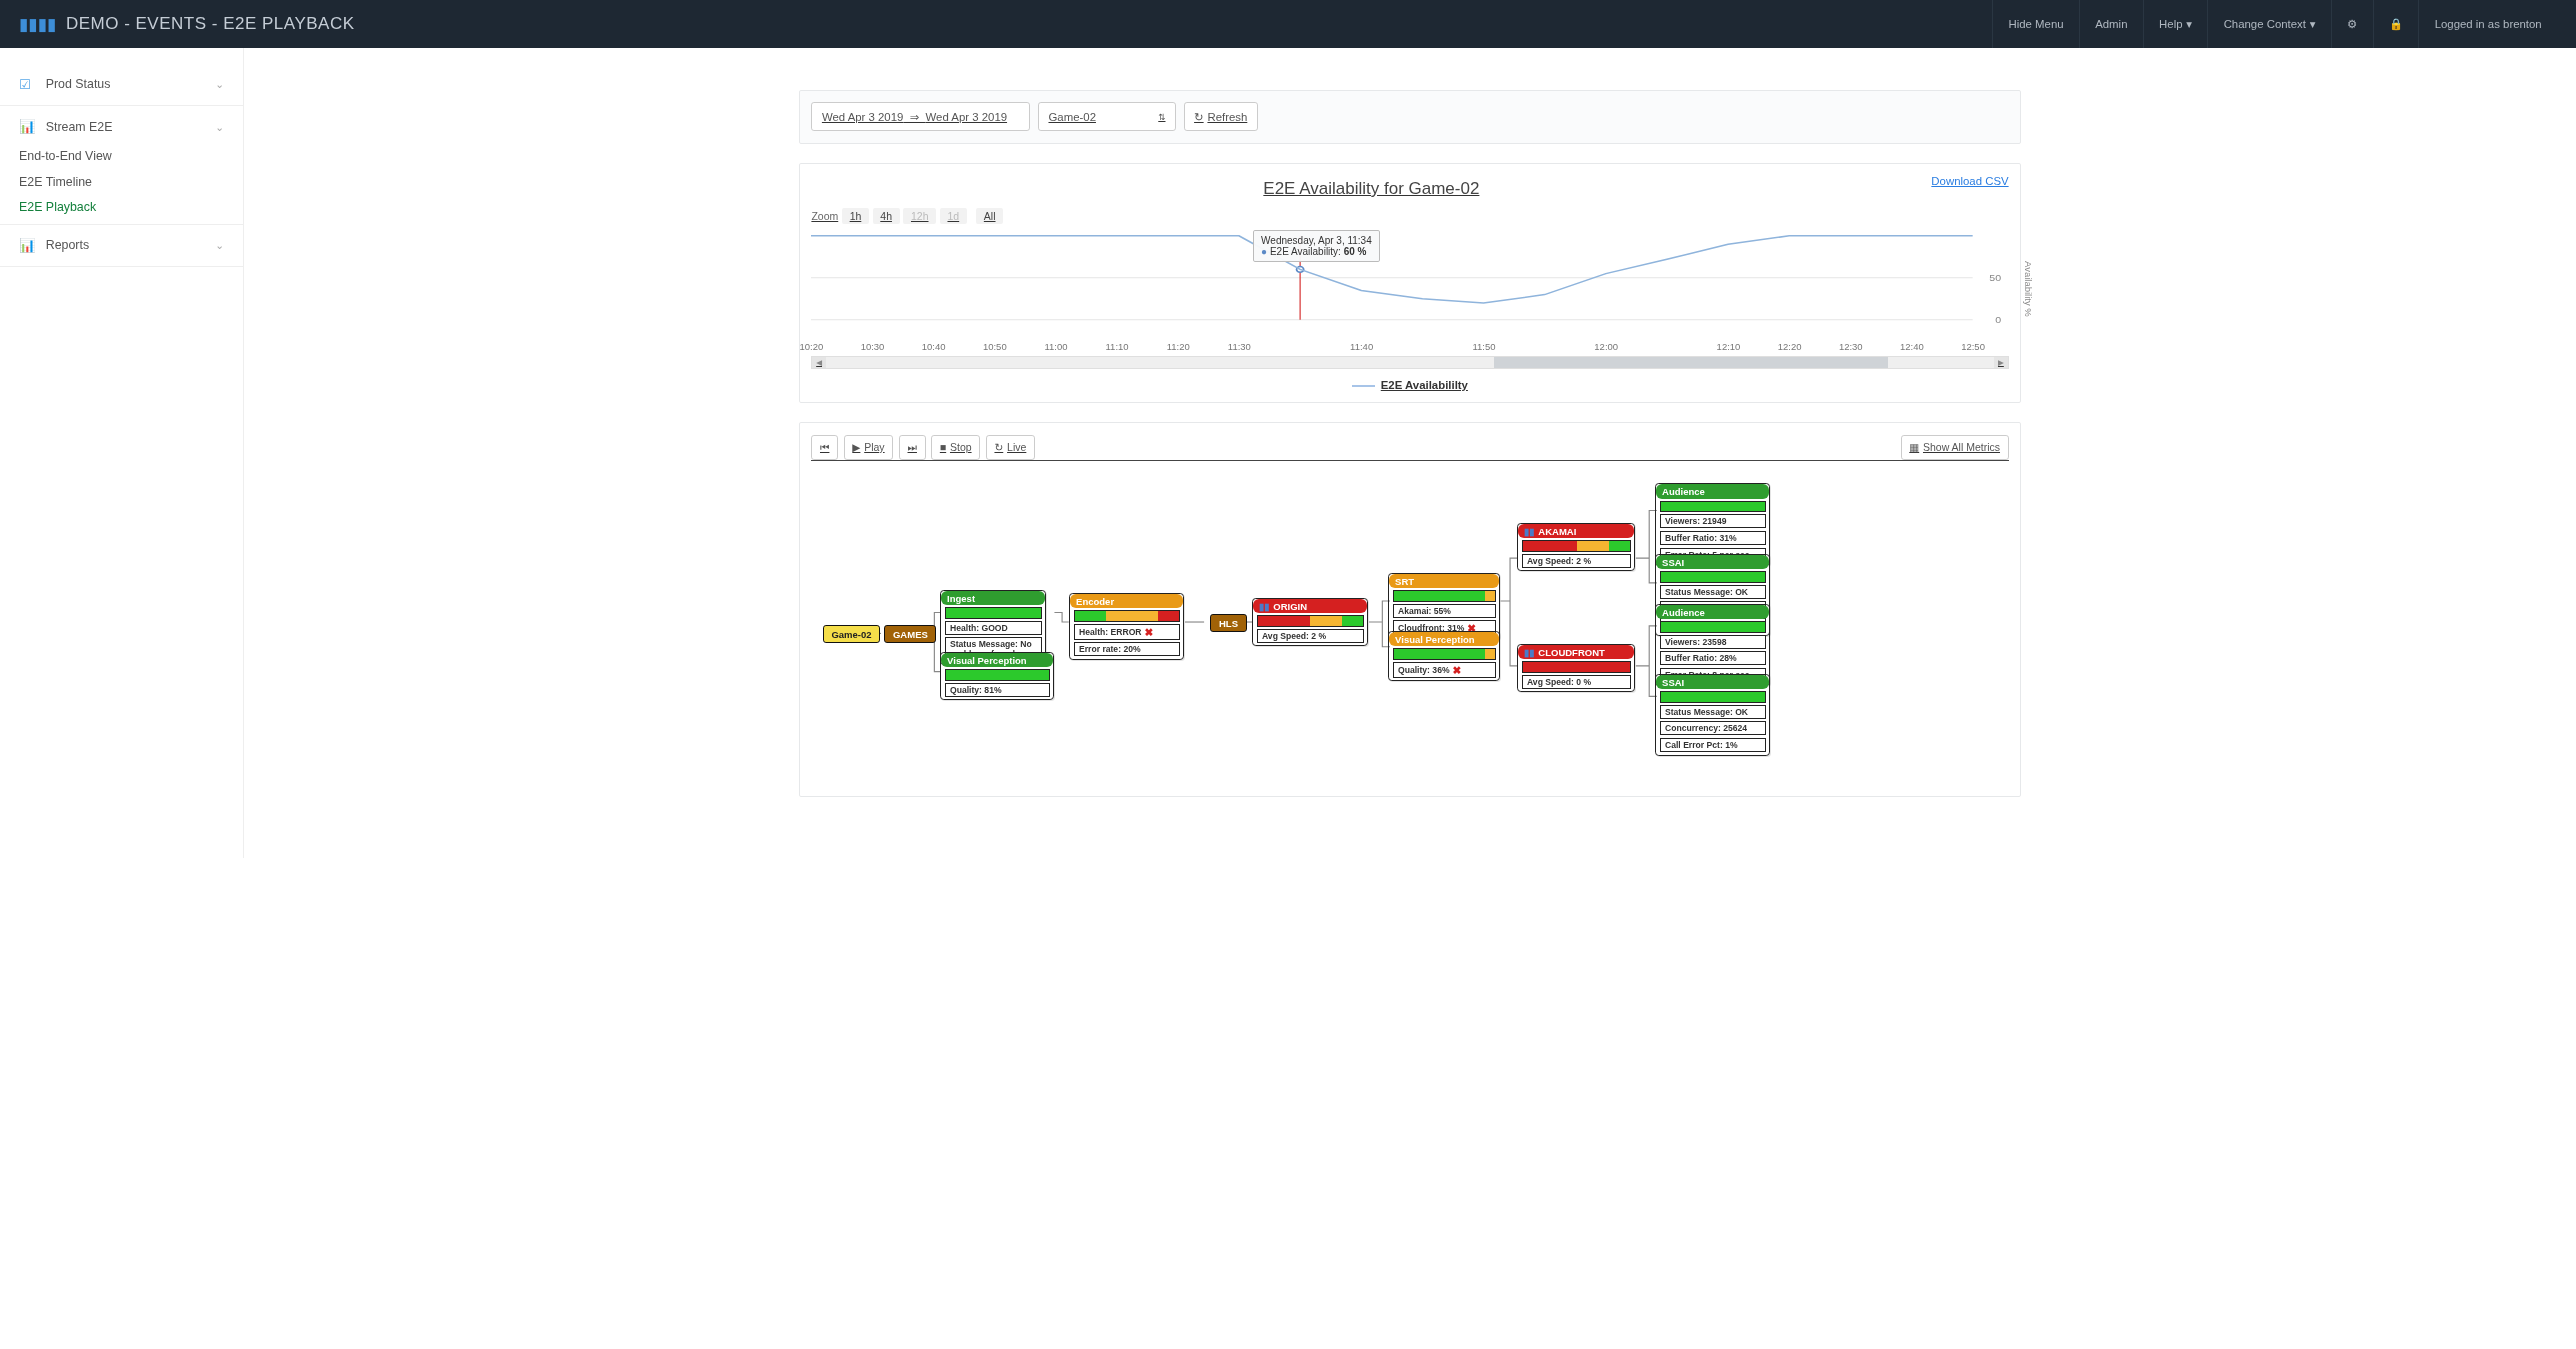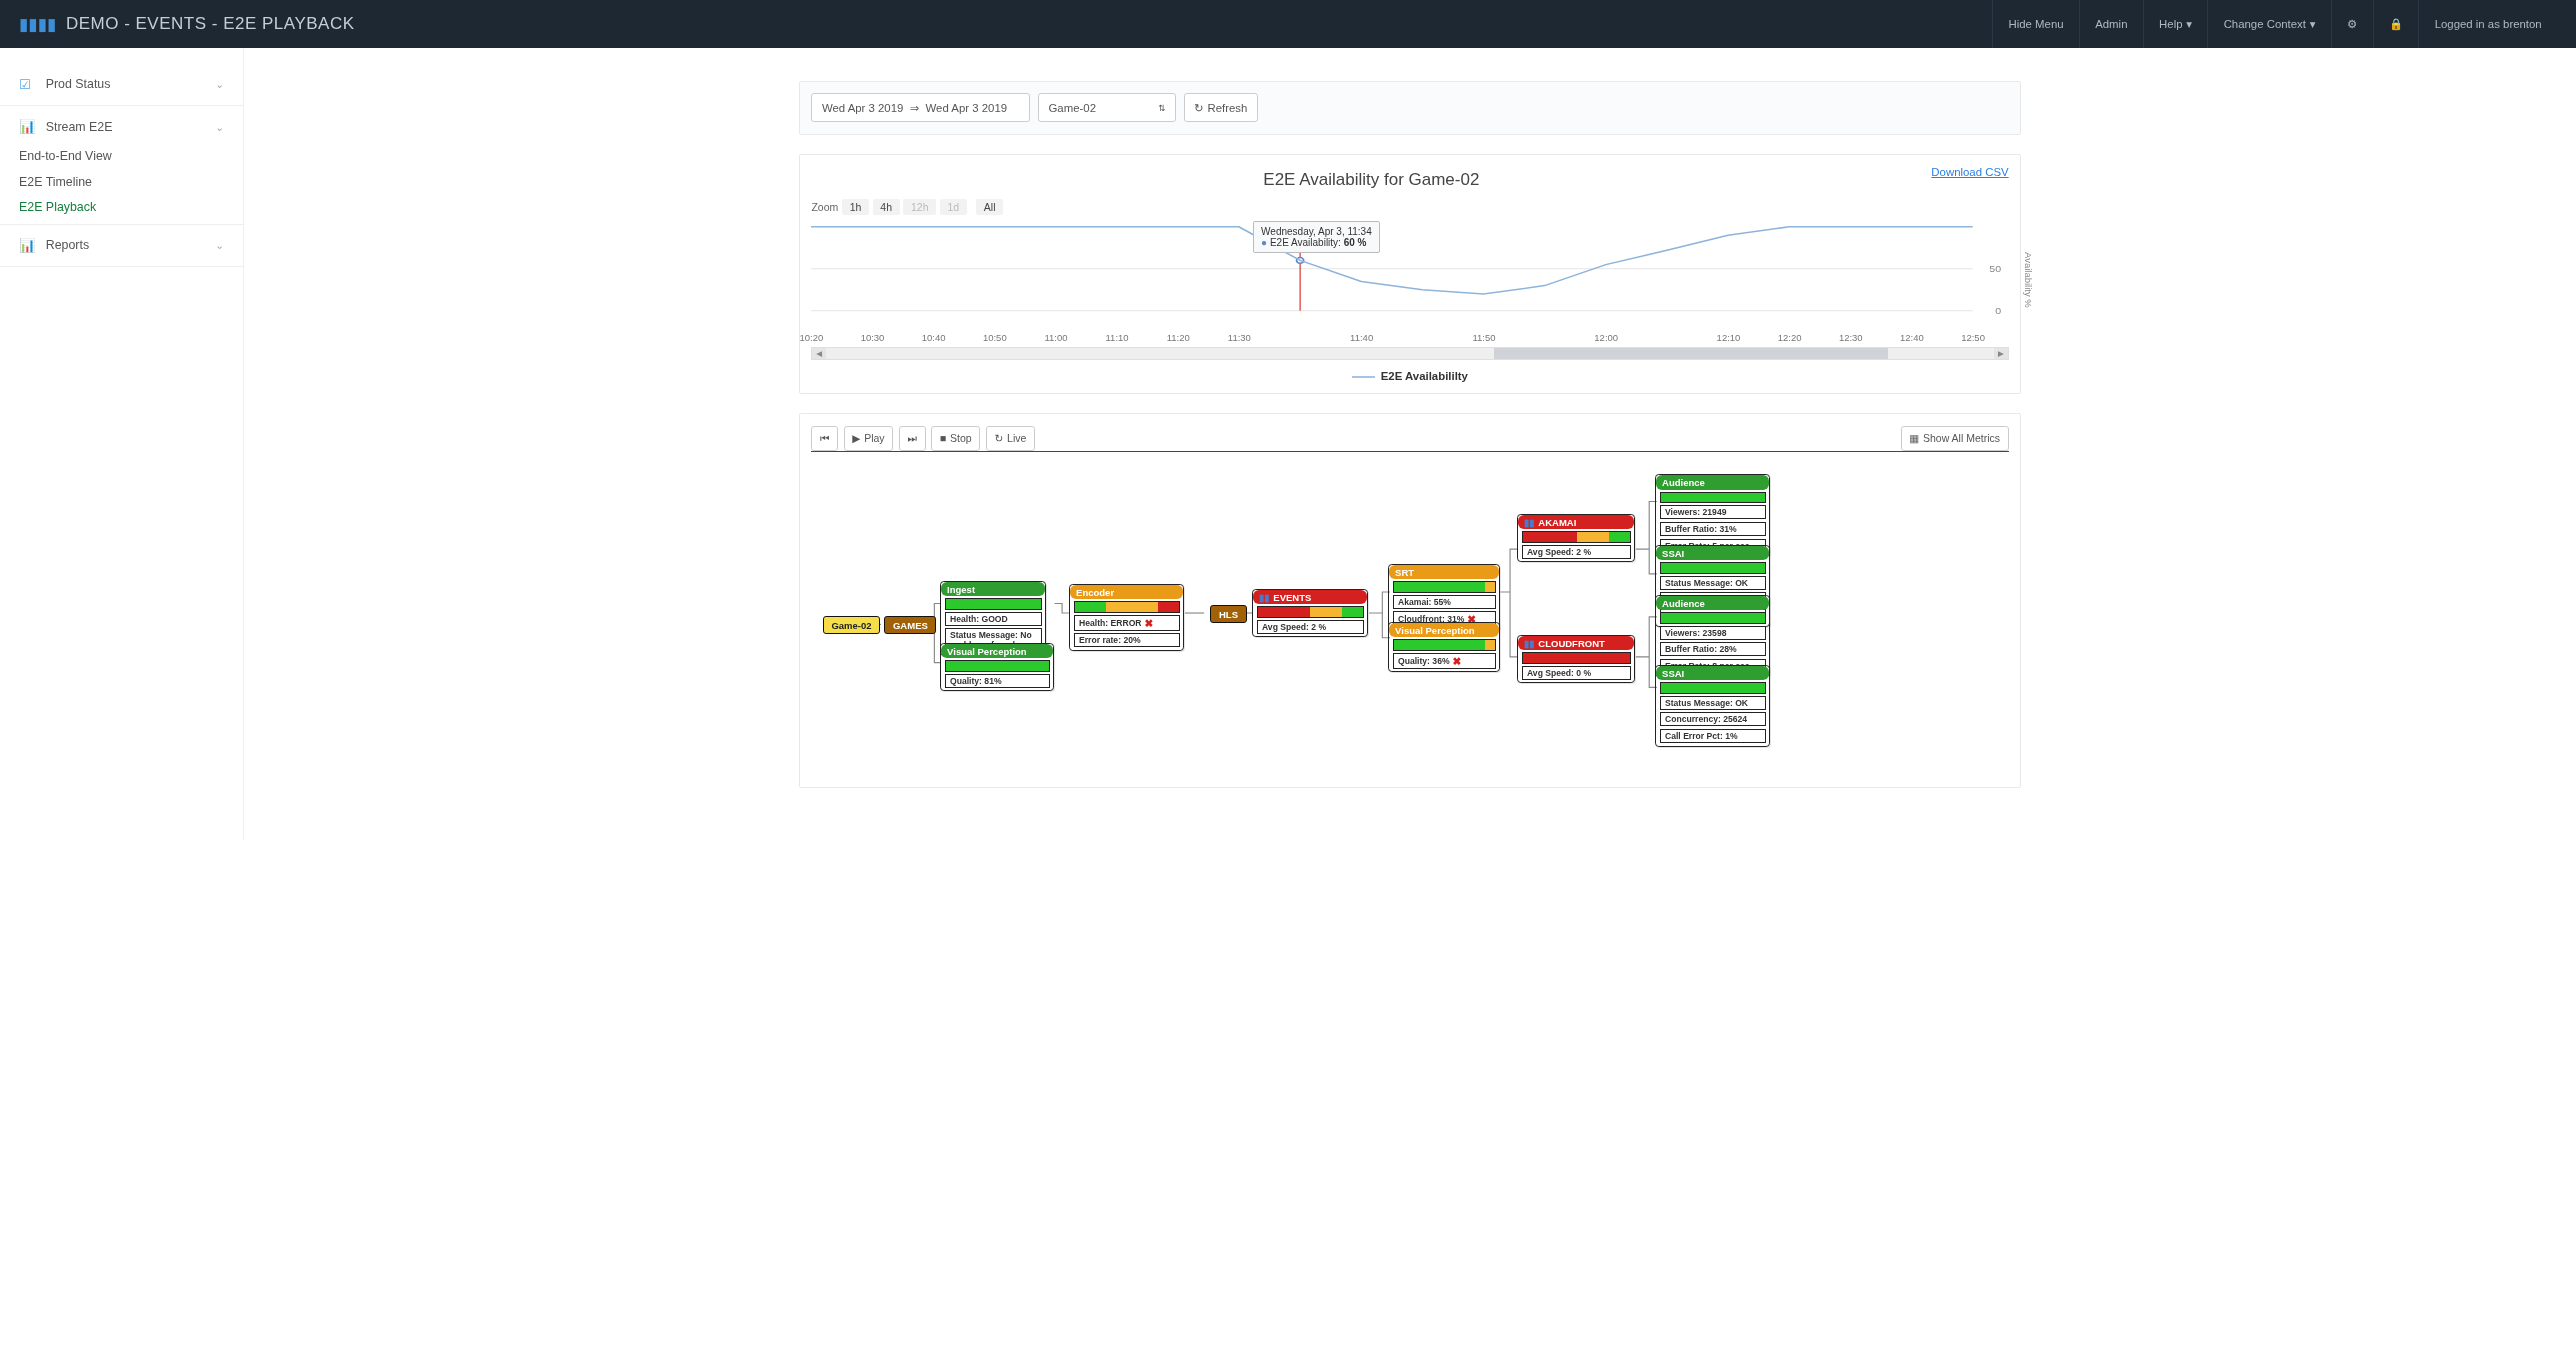--- a/index.html
+++ b/index.html
@@ -17,21 +17,21 @@
 .layout { display: flex; }
 .sidebar { width: 244px; padding: 19px 0; border-right: 1px solid #eee; min-height: 668px; }
 .side-group { padding: 9.5px 19px; color: #555; display: flex; align-items: center; justify-content: space-between; cursor: pointer; }
 .side-group .lbl { display: flex; align-items: center; gap: 11.4px; }
 .side-group .lbl .ic { color: #888; font-size: 13.4px; width: 15.3px; }
 .side-sub { padding: 5.7px 19px 5.7px 19px; color: #555; font-size: 12.4px; cursor: pointer; }
 .side-sub.active { font-weight: normal; color: #15803d; }
 .chev { color: #aaa; font-size: 10.5px; }
 .hr { border-top: 1px solid #eee; margin: 3.8px 0; }
 
-.main { flex: 1; padding: 29px 33px; max-width: 1288px; margin: 4px auto; }
+.main { flex: 1; padding: 29px 33px; max-width: 1288px; margin: 13px auto; text-decoration: underline; }
 .panel { background: #fafbfc; border: 1px solid #e6e8ea; border-radius: 1.9px; padding: 11.4px; margin-bottom: 19px; }
 .panel.light { background: #fff; }
 .controls-row { display: flex; gap: 7.6px; align-items: center; }
 .input-like { background: #fff; border: 1px solid #ccc; border-radius: 2.9px; padding: 5.7px 9.5px; font-size: 11.4px; color: #555; height: 29px; display: flex; align-items: center; }
 .btn { background: #fff; border: 1px solid #ccc; border-radius: 2.9px; padding: 4.8px 9.5px; font-size: 11.4px; color: #555; cursor: pointer; display: inline-flex; align-items: center; gap: 3.8px; height: 29px; }
 .btn.sm { height: 25px; padding: 2.9px 7.6px; font-size: 10.5px; }
 
 
 .chart-title { text-align: center; font-size: 17px; color: #444; margin: 3.8px 0 9.5px; font-weight: 400; }
 .download-link { float: right; color: #2a7de1; font-size: 11.4px; text-decoration: underline; cursor: pointer; }
@@ -287,21 +287,21 @@
           <div class="node-kv">
               <span>Health: ERROR</span>
               <span class="x-icon">✖</span>
             </div>
           <div class="node-kv">Error rate: 20%</div>
         </div>
 
         <div class="node node-red" style="left:441px; top:118px; width:116px">
           <div class="node-header">
               <span class="mini-chart-icon">▮▮</span>
-              <span>EVENTS</span>
+              <span>ORIGIN</span>
             </div>
           <div class="node-bar redmix"></div>
           <div class="node-kv">Avg Speed: 2 %</div>
         </div>
 
         <div class="node node-orange" style="left:577px; top:93px; width:112px">
           <div class="node-header">
               <span>SRT</span>
             </div>
           <div class="node-bar mostlygreen"></div>

